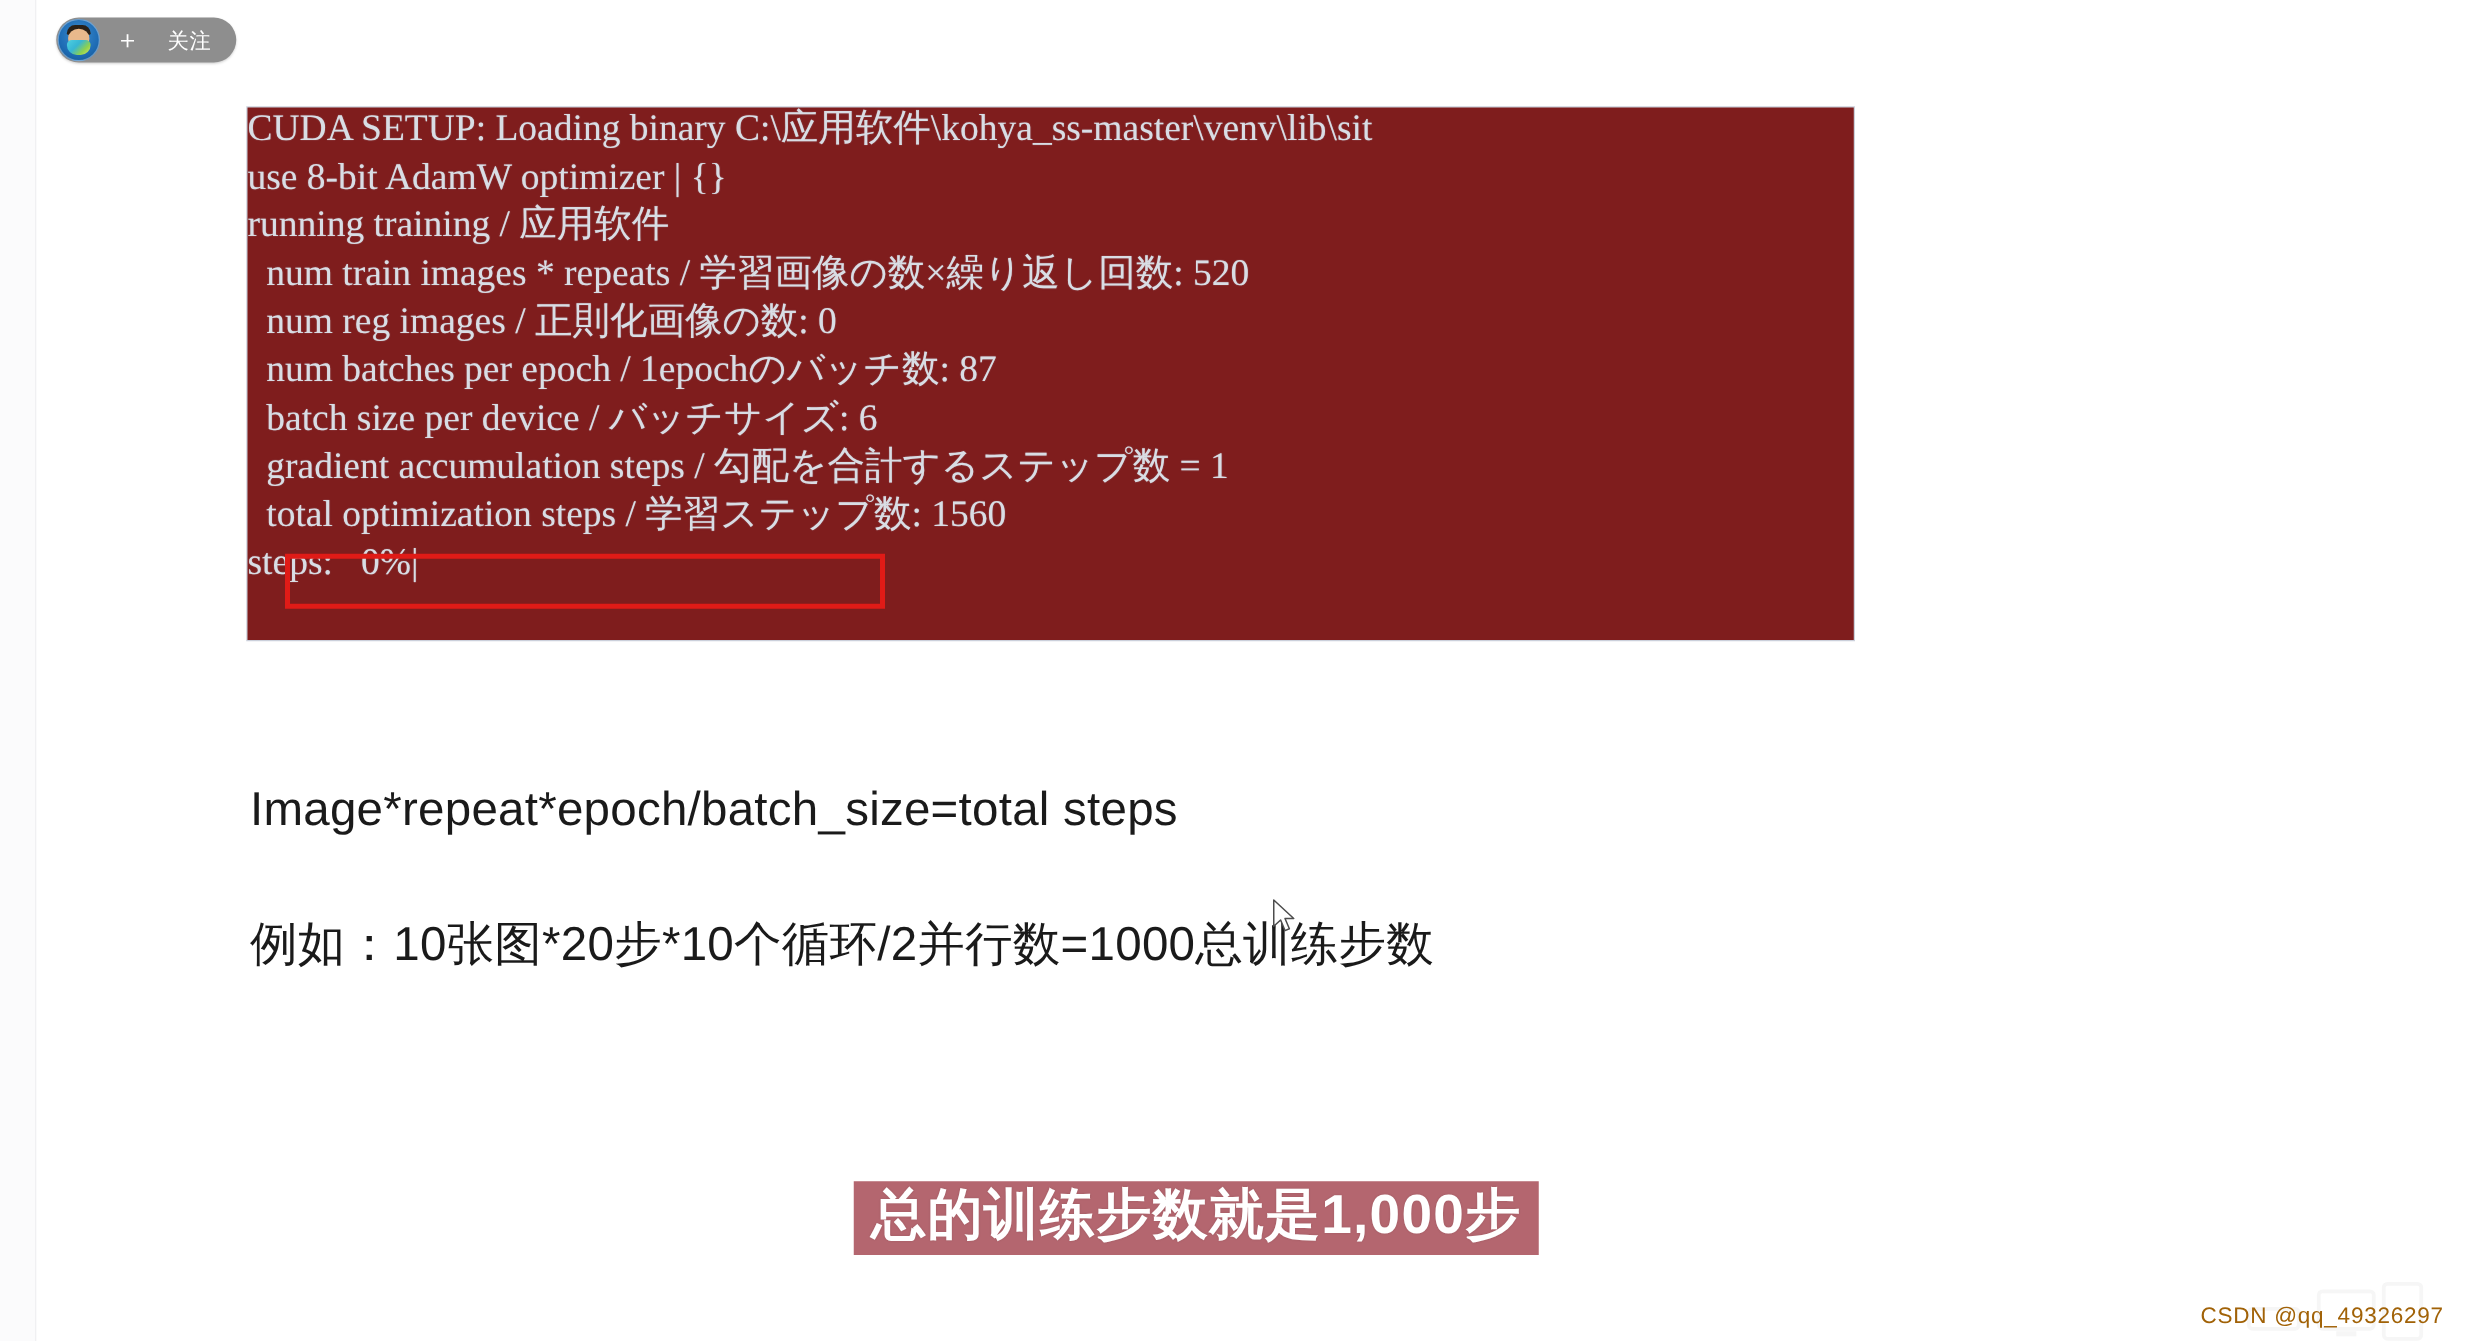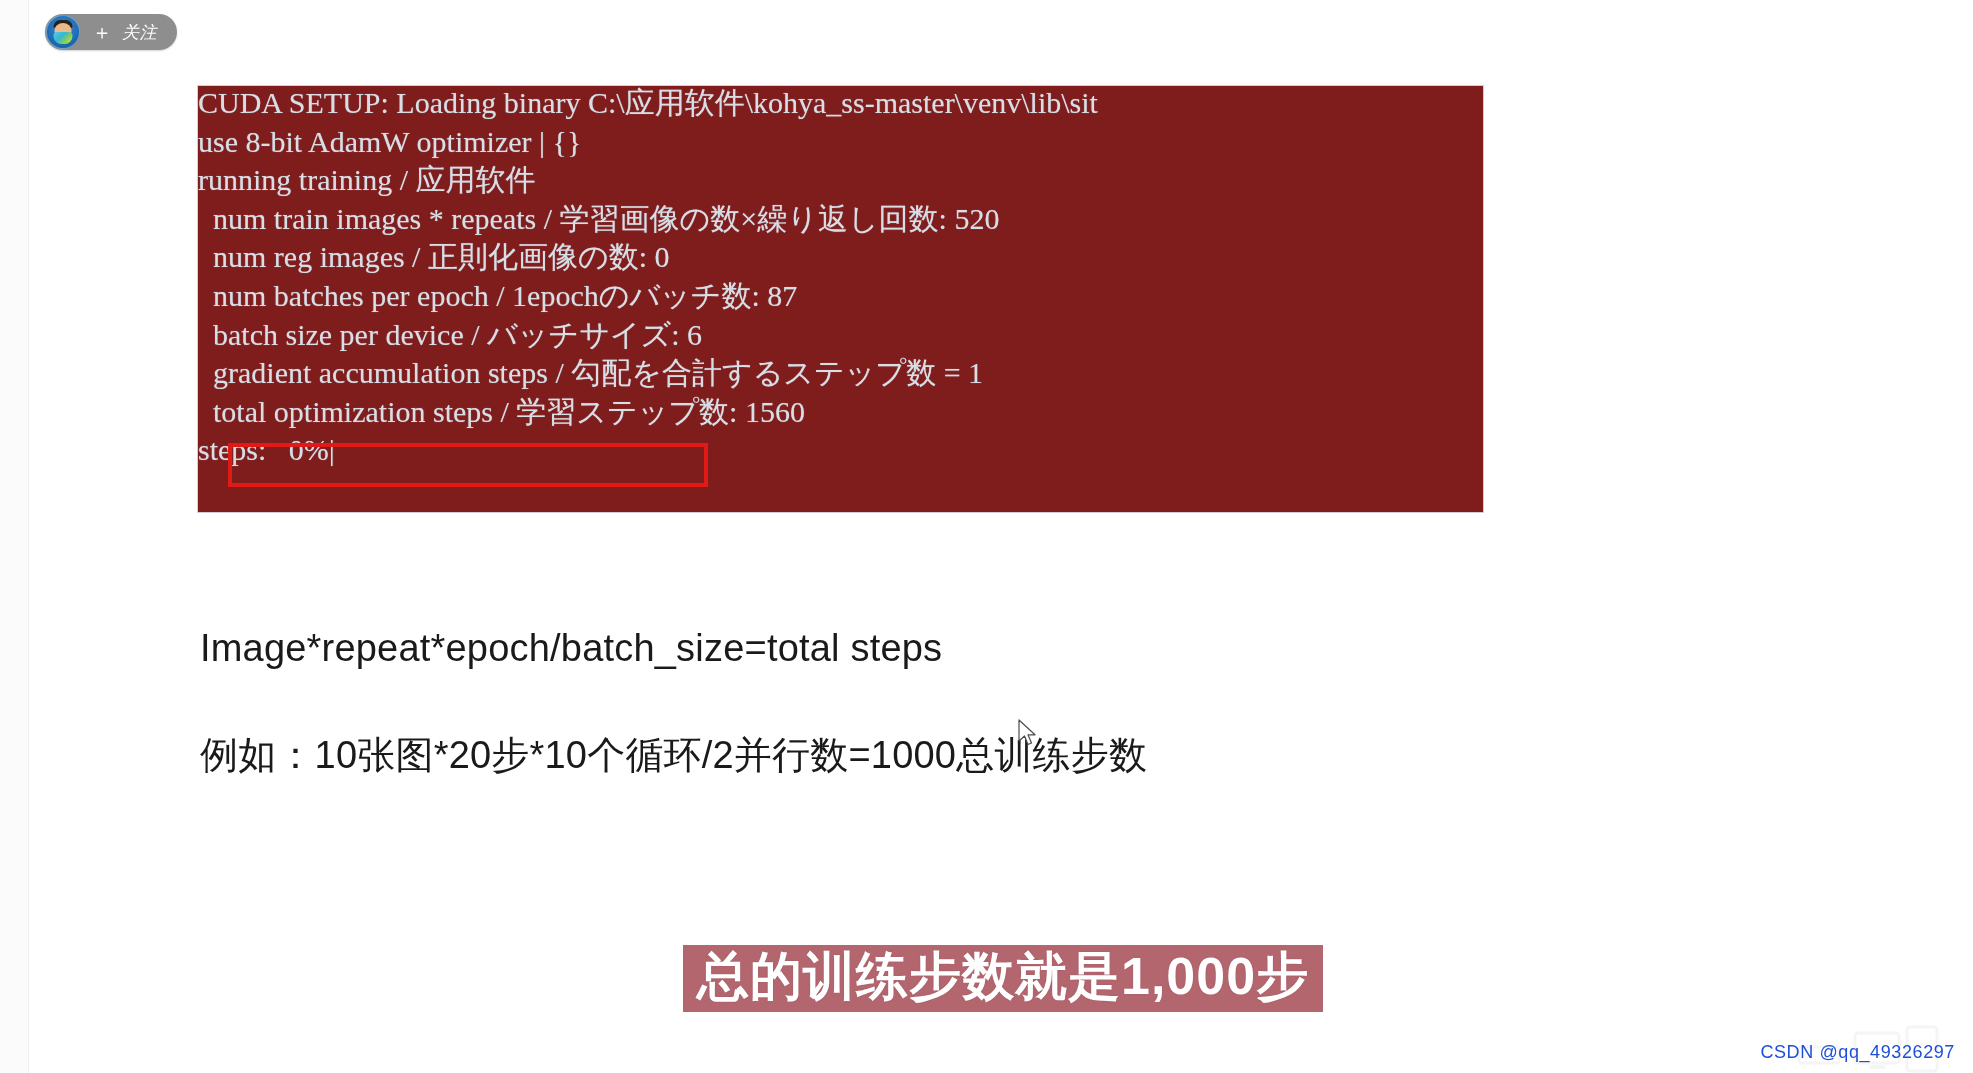--- a/index.html
+++ b/index.html
@@ -93,24 +93,23 @@
     color: #ffffff;
     font-size: 20px;
     line-height: 1;
     margin-left: 12px;
     font-weight: 400;
     user-select: none;
   }
   .follow-label {
     color: #ffffff;
     font-size: 17px;
-    margin-left: 10px;
+    margin-left: 22px;
     letter-spacing: .5px;
     white-space: nowrap;
-    font-style: italic;
   }
 
   
   .console {
     position: absolute;
     left: 198px;
     top: 86px;
     width: 1285px;
     height: 426px;
     background: #7f1d1d;
@@ -180,34 +179,34 @@
     left: 683px;
     top: 945px;
     padding: 4px 14px 8px 14px;
     background: #b4666f;
     display: flex;
     align-items: center;
     justify-content: center;
   }
   .subtitle-text {
     color: #ffffff;
-    font-size: 52px;
+    font-size: 44px;
     font-weight: bold;
     line-height: 1.06;
     letter-spacing: 1px;
     white-space: nowrap;
     text-shadow: 0 0 2px rgba(0,0,0,.12);
   }
 
   
   .watermark {
     position: absolute;
     right: 18px;
     bottom: 10px;
-    color: #1d4ed8;
+    color: #a16207;
     font-size: 18px;
     letter-spacing: .6px;
     white-space: nowrap;
     user-select: none;
   }
   .watermark-ghost {
     position: absolute;
     right: 26px;
     bottom: 0px;
     width: 210px;

